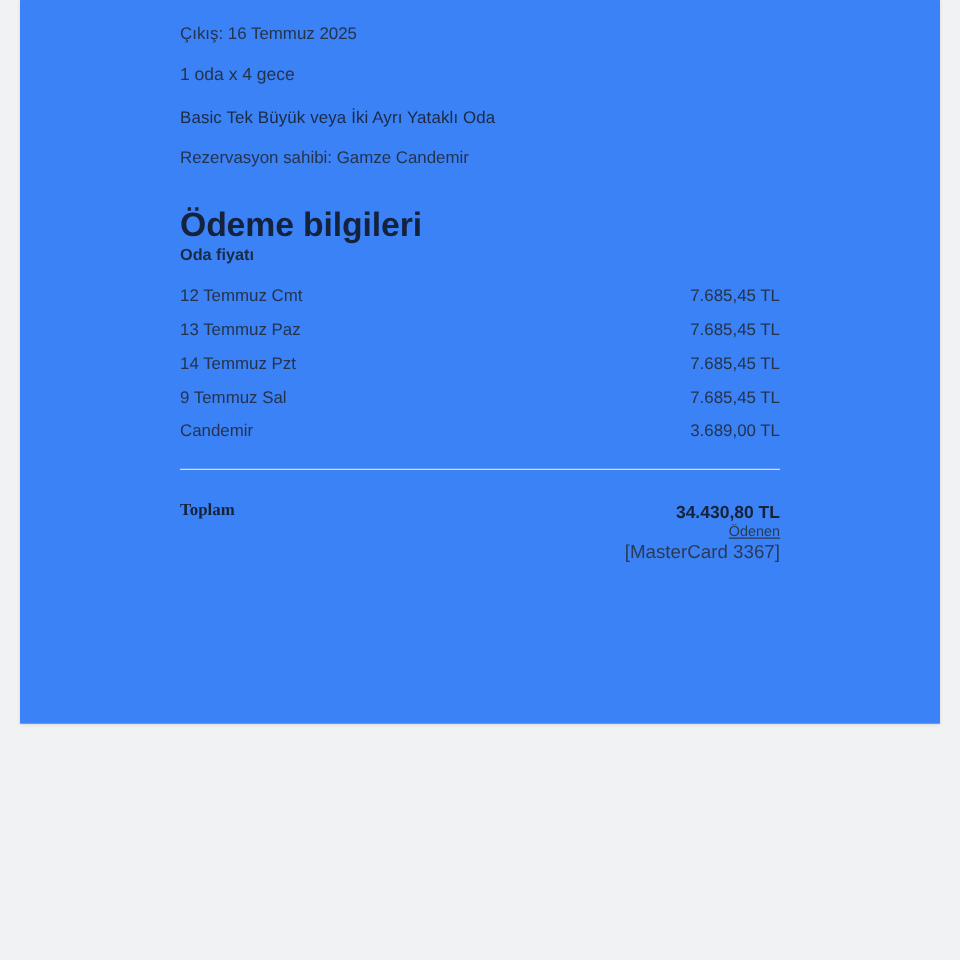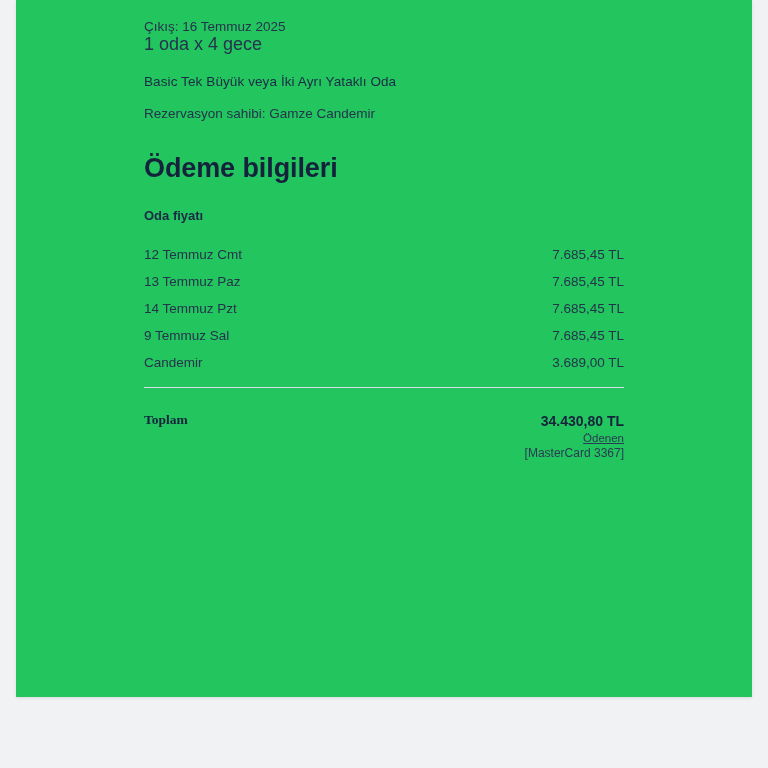--- a/index.html
+++ b/index.html
@@ -12,22 +12,22 @@
     background: #f1f2f4;
     font-family: "Liberation Sans", sans-serif;
     color: #1b2a45;
     overflow: hidden;
   }
   .page-sheet {
     position: absolute;
     left: 16px;
     top: 0;
     width: 736px;
-    height: 697px;
-    background: #22c55e;
+    height: 579px;
+    background: #3b82f6;
     box-shadow: 0 1px 3px rgba(0,0,0,0.10);
   }
   .content {
     position: absolute;
     left: 128px;
     top: 0;
     width: 480px;
   }
   .line-top {
     font-size: 13.5px;
@@ -37,22 +37,23 @@
     overflow: hidden;
     margin: 0;
     padding: 0;
   }
   .checkout {
     font-size: 13.5px;
     color: #25334d;
     margin-top: 9px;
   }
   .occupancy {
-    font-size: 18px;
+    font-size: 14px;
     color: #25334d;
+    margin-top: 17px;
   }
   .room-title {
     font-size: 13.5px;
     font-weight: 400;
     color: #1b2a45;
     margin-top: 19px;
     letter-spacing: 0.1px;
   }
   .holder {
     font-size: 13.5px;
@@ -63,30 +64,29 @@
     font-size: 27px;
     font-weight: 700;
     color: #15223c;
     margin-top: 32px;
     letter-spacing: -0.1px;
   }
   .sub-title {
     font-size: 13px;
     font-weight: 700;
     color: #1b2a45;
-    margin-top: 24px;
   }
   .price-table {
     margin-top: 12px;
     width: 480px;
   }
   .price-row {
     display: flex;
     justify-content: space-between;
-    align-items: flex-end;
+    align-items: center;
     font-size: 13.5px;
     color: #25334d;
     height: 27px;
   }
   .price-row .label { text-align: left; }
   .price-row .value { text-align: right; }
   .divider {
     margin-top: 17px;
     border-top: 1px solid #d9dce2;
     width: 480px;
@@ -115,21 +115,21 @@
     line-height: 18px;
   }
   .paid-status {
     font-size: 11.5px;
     color: #2b3a55;
     line-height: 15px;
     margin-top: 1px;
     text-decoration: underline;
   }
   .paid-method {
-    font-size: 12px;
+    font-size: 15px;
     color: #2b3a55;
     line-height: 15px;
   }
 </style>
 </head>
 <body>
 
 <div class="page-sheet">
   <div class="content">
 

